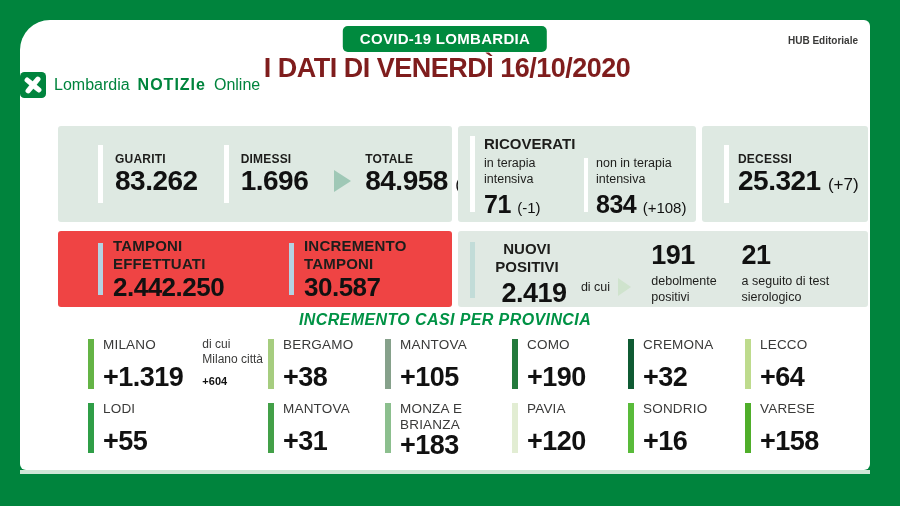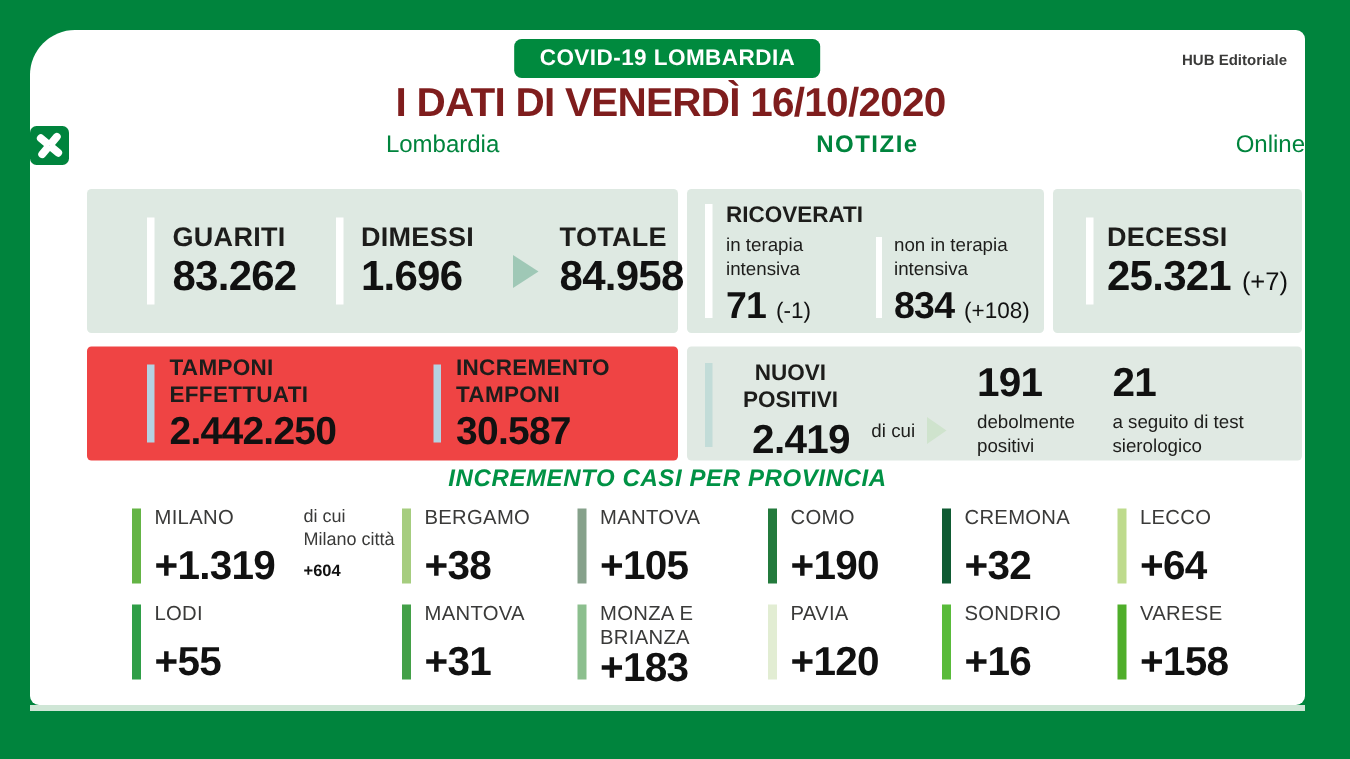--- a/index.html
+++ b/index.html
@@ -8,43 +8,43 @@
   .panel { position:absolute; left:20px; top:20px; width:850px; height:450px;
            background:#ffffff; border-radius:30px 6px 6px 6px; }
   .strip { position:absolute; left:20px; top:470px; width:850px; height:4px; background:#cfe6d6; }
 
   
   .badge { position:absolute; left:50%; top:6px; transform:translateX(-50%);
            background:#008a3e; color:#fff; font-weight:bold; font-size:15px;
            padding:4px 17px 5px; border-radius:5px; letter-spacing:.3px; white-space:nowrap; }
   .title { position:absolute; left:4px; right:0; top:33px; text-align:center;
            font-size:27px; font-weight:bold; color:#7f1d1d; letter-spacing:-.5px; }
-  .logo-row { position:absolute; left:0; right:0; top:64px; display:flex;
-              justify-content:space-between; align-items:center; gap:8px; }
+  .logo-row { position:absolute; left:0; right:0; top:52px; display:flex;
+              justify-content:flex-start; align-items:center; gap:8px; }
   .logo-text { font-size:16px; color:#00843d; }
   .logo-brand { font-size:16px; font-weight:bold; color:#00843d; letter-spacing:1px; }
   .hub { position:absolute; right:12px; top:15px; font-size:10px; font-weight:bold; color:#3a3a39; }
 
   
   .card { position:absolute; border-radius:3px; }
   .mint { background:#dee9e2; }
   .mint2 { background:#e0e9e3; }
   .blue { background:#ef4444; }
   .card-a { left:38px; top:106px; width:394px; height:96px; display:flex; align-items:center;
             padding-left:40px; gap:12px; }
   .card-b { left:438px; top:106px; width:238px; height:96px; }
   .card-c { left:682px; top:106px; width:166px; height:96px; display:flex; align-items:center; padding-left:22px; }
   .card-d { left:38px; top:211px; width:394px; height:76px; display:flex; align-items:center;
             padding-left:40px; }
   .card-e { left:438px; top:211px; width:410px; height:76px; display:flex; padding:9px 0 0 12px; }
 
   .vbar-w { width:5px; height:58px; background:#ffffff; flex:0 0 auto; }
   .vbar-b { width:5px; height:52px; background:#b5d2e2; flex:0 0 auto; }
   .stat { display:flex; flex-direction:column; justify-content:center; }
-  .stat-label { font-size:18px; font-weight:bold; color:#1d1d1b; letter-spacing:.2px; }
+  .stat-label { font-size:12px; font-weight:bold; color:#1d1d1b; letter-spacing:.2px; }
   .stat-value { font-size:28px; font-weight:bold; color:#111; letter-spacing:-.5px; line-height:1.1; white-space:nowrap; }
   .delta { font-size:17px; font-weight:normal; letter-spacing:0; }
   .delta-sm { font-size:15px; font-weight:normal; letter-spacing:0; }
   .arrow-teal { width:0; height:0; border-left:17px solid #9fc8b6;
                 border-top:11px solid transparent; border-bottom:11px solid transparent;
                 margin:14px 2px 0 14px; flex:0 0 auto; }
   .arrow-pale { width:0; height:0; border-left:13px solid #cfe3cd;
                 border-top:9px solid transparent; border-bottom:9px solid transparent; flex:0 0 auto; }
 
   

